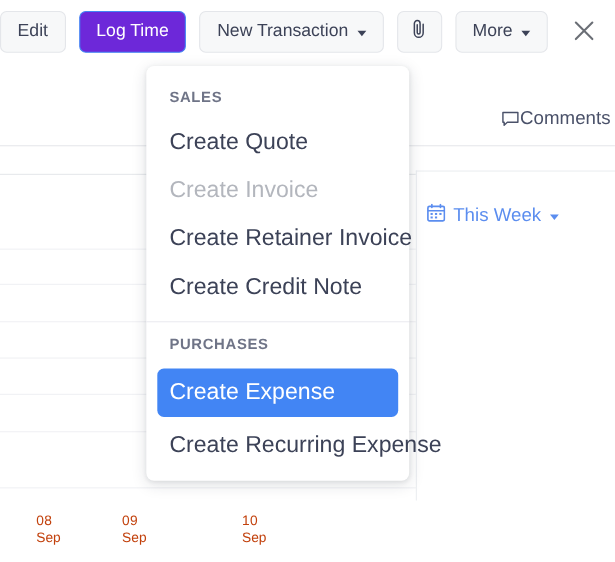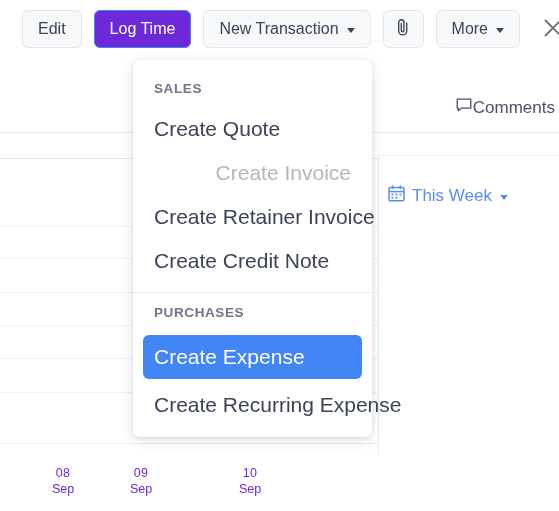--- a/index.html
+++ b/index.html
@@ -32,21 +32,21 @@
     height: 1px;
     background: #f0f1f4;
   }
   .hline.strong { background: #e6e8ec; }
 
   #comments-row {
     position: absolute;
     right: 4px;
     top: 98px;
     display: flex;
-    align-items: flex-start;
+    align-items: center;
     gap: 0;
     font-size: 17px;
     color: #4a5169;
     white-space: nowrap;
     margin-left: 45px;
   }
   #comments-row .cicon {
     display: inline-block;
     width: 17px; height: 15px;
     position: relative;
@@ -83,39 +83,37 @@
     border-right: 4px solid transparent;
     border-top: 5px solid #5b8def;
     margin-left: 1px;
     margin-top: 3px;
   }
 
   
   .date-tick {
     position: absolute;
     bottom: 14px;
-    text-align: center;
     width: 60px;
-    color: #6d28d9;
+    color: #c2410c;
     font-size: 12.5px;
     line-height: 16px;
   }
   .date-tick .dd { display: block; letter-spacing: 0.3px; }
   .date-tick .mm { display: block; }
 
   
   #toolbar {
     position: absolute;
     left: 0; top: 0;
     width: 509px;
     height: 58px;
     background: #ffffff;
     display: flex;
     align-items: center;
-    padding-left: 22px;
     gap: 12px;
     z-index: 20;
   }
   .tb-btn {
     height: 38px;
     border-radius: 6px;
     border: 1px solid #e4e6ea;
     background: #f7f8f9;
     color: #3c4257;
     font-size: 16px;
@@ -177,21 +175,20 @@
     font-size: 21px;
     color: #3c4257;
     padding: 11px 21px;
     cursor: pointer;
     white-space: nowrap;
     line-height: 22px;
   }
   .menu-item.disabled {
     color: #b3b6bd;
     cursor: default;
-    text-align: right;
   }
   .menu-item.active {
     background: #4285f4;
     color: #ffffff;
     margin: 4px 10px;
     padding: 11px 11px;
     border-radius: 6px;
   }
   .menu-divider {
     height: 1px;

